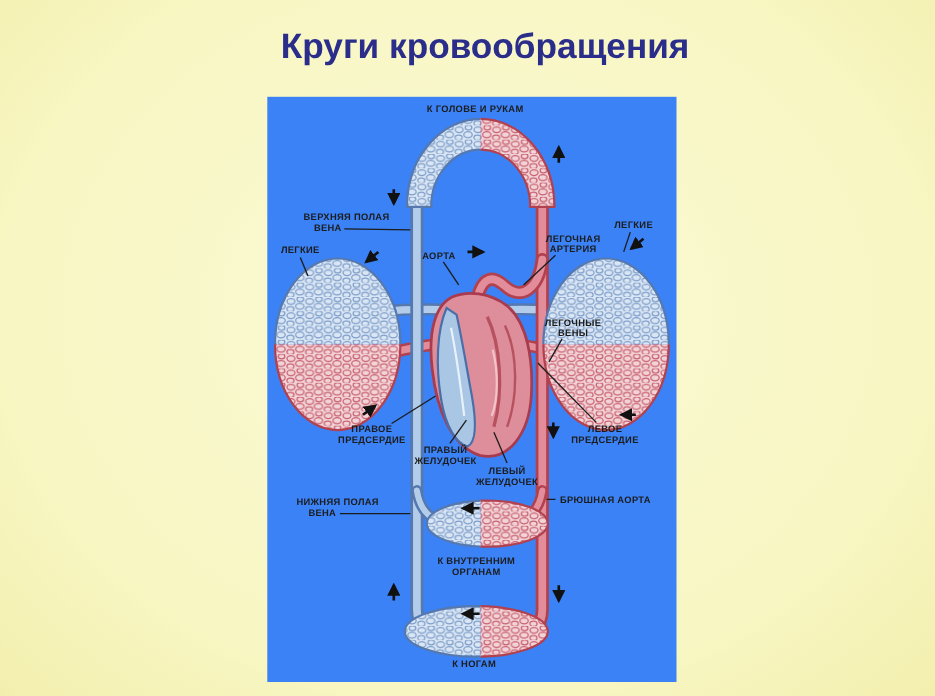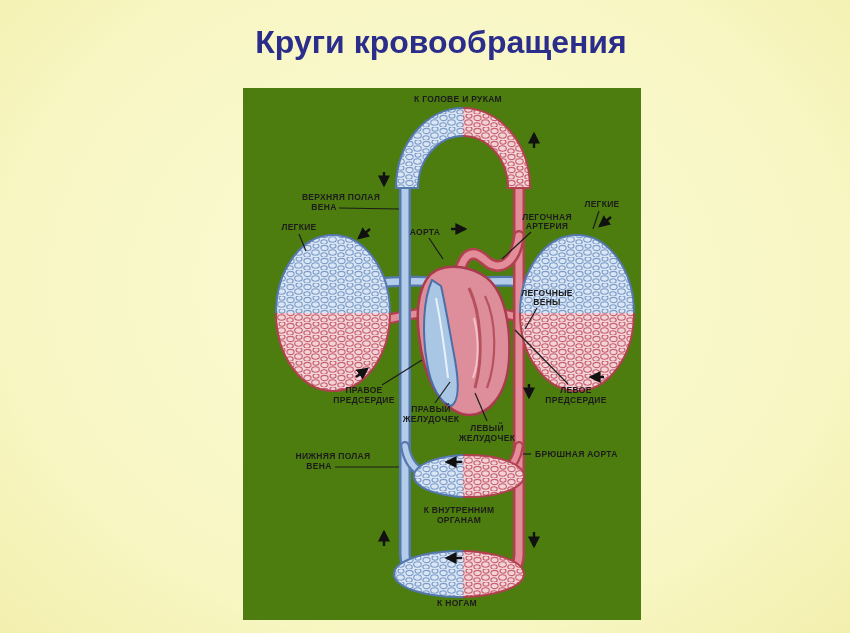--- a/index.html
+++ b/index.html
@@ -8,22 +8,21 @@
     background:#f8f6c2;
     background:radial-gradient(ellipse at 50% 45%, #fbfad6 0%, #f8f6c2 70%, #f2efae 100%);
     font-family:"Liberation Sans", sans-serif;
   }
   .title{
     position:absolute;top:8px;left:0;width:850px;text-align:center;
     font-size:32px;font-weight:bold;color:#2b2d8a;margin:16px;letter-spacing:0px;
   }
   .panel{
     position:absolute;left:243px;top:88px;width:372px;height:532px;
-    background:#4d7c0f;
-    padding-left:26px;
+    background:#3b82f6;
   }
   svg{display:block;}
   .lbl{
     font-family:"Liberation Sans", sans-serif;
     font-size:8.5px;font-weight:bold;fill:#1c1c1c;letter-spacing:.3px;
   }
   .leader{stroke:#1c1c1c;stroke-width:1.2;fill:none;}
   .flow{stroke:#111;stroke-width:2.4;fill:none;}
 </style>
 </head>

